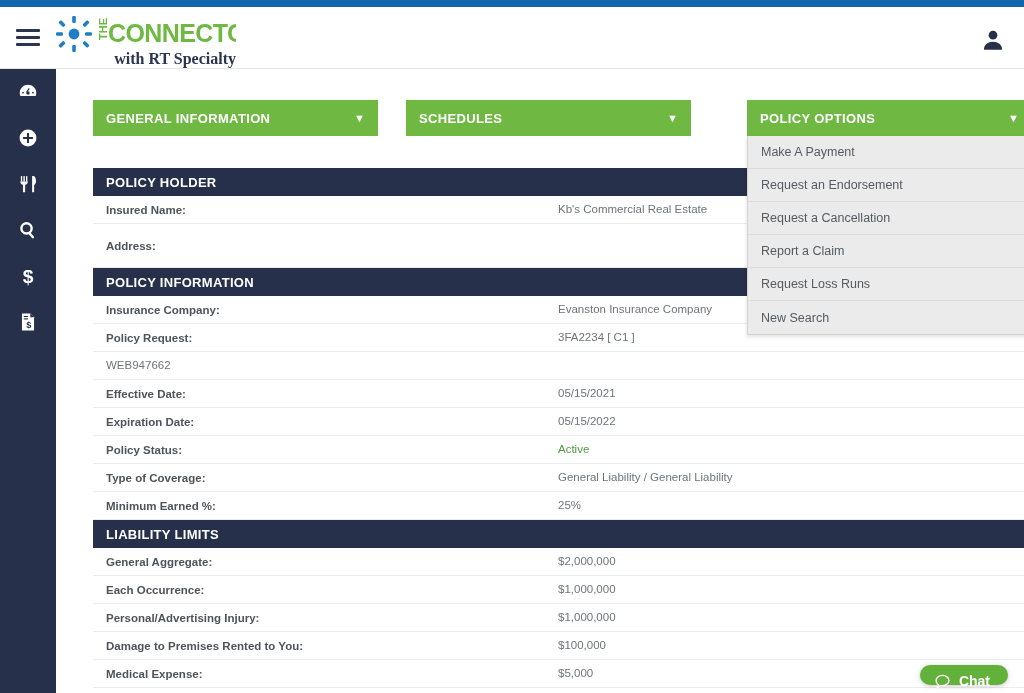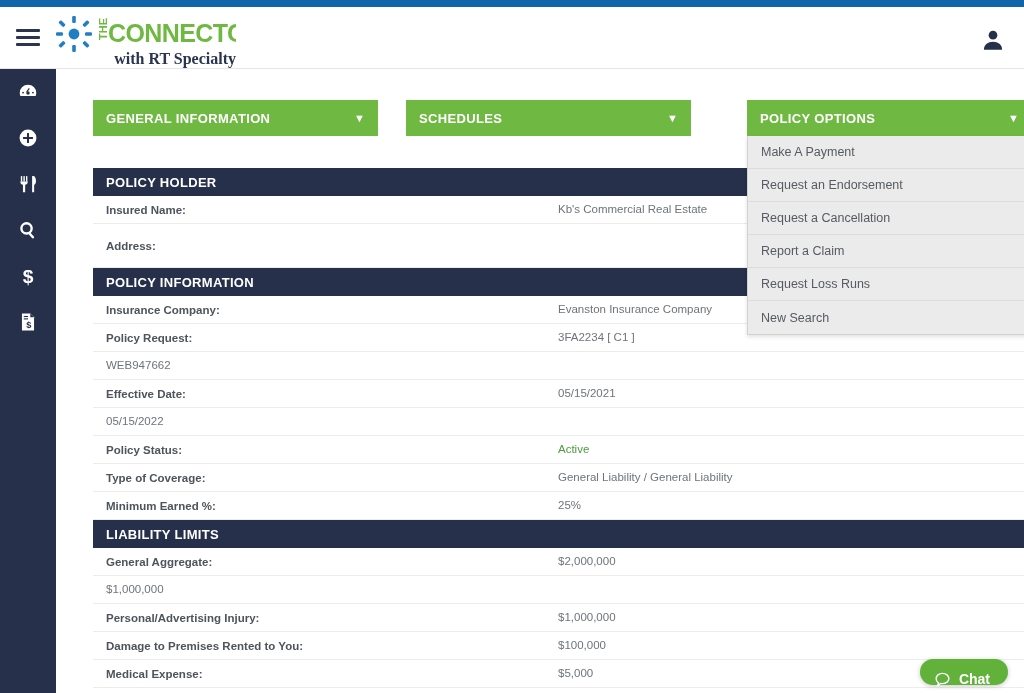--- a/index.html
+++ b/index.html
@@ -138,24 +138,24 @@
   .row .v {
     font-size: 11.5px; color: #6d747b;
     white-space: pre-line; line-height: 15px;
   }
   .row .v.green { color: #4e9a40; text-align: right; }
   .row.tall { min-height: 44px; }
 
   
   .chat {
     position: absolute; right: 16px; bottom: 8px;
-    height: 26px; padding: 12px 18px 0 14px;
+    height: 20px; padding: 12px 18px 0 14px;
     background: #62b13a;
     border-radius: 17px;
-    display: flex; align-items: flex-start; gap: 8px;
+    display: flex; align-items: center; gap: 8px;
     color: #ffffff;
     box-shadow: 0 1px 5px rgba(0,0,0,.22);
     cursor: pointer; z-index: 60;
   }
   .chat .txt { font-size: 14px; font-weight: bold; }
 </style>
 </head>
 <body>
 
 <div class="top-strip"></div>
@@ -297,20 +297,21 @@
           <div class="v">3FA2234 [ C1 ]</div>
         </div>
         <div class="row">
           <div class="v">WEB947662</div>
         </div>
         <div class="row">
           <div class="k">Effective Date:</div>
           <div class="v">05/15/2021</div>
         </div>
         <div class="row">
+          <div class="k">Expiration Date:</div>
           <div class="v">05/15/2022</div>
         </div>
         <div class="row">
           <div class="k">Policy Status:</div>
           <div class="v green">Active</div>
         </div>
         <div class="row">
           <div class="k">Type of Coverage:</div>
           <div class="v">General Liability / General Liability</div>
         </div>
@@ -319,20 +320,21 @@
           <div class="v">25%</div>
         </div>
       </div>
       <div>
         <div class="sec-head">LIABILITY LIMITS</div>
         <div class="row">
           <div class="k">General Aggregate:</div>
           <div class="v">$2,000,000</div>
         </div>
         <div class="row">
+          <div class="k">Each Occurrence:</div>
           <div class="v">$1,000,000</div>
         </div>
         <div class="row">
           <div class="k">Personal/Advertising Injury:</div>
           <div class="v">$1,000,000</div>
         </div>
         <div class="row">
           <div class="k">Damage to Premises Rented to You:</div>
           <div class="v">$100,000</div>
         </div>

